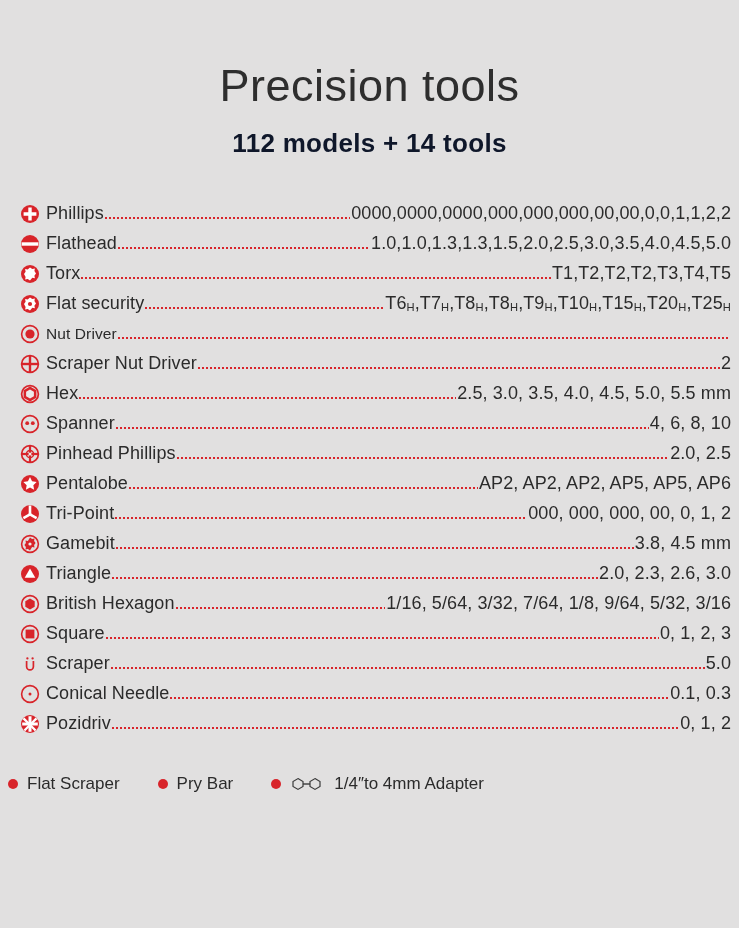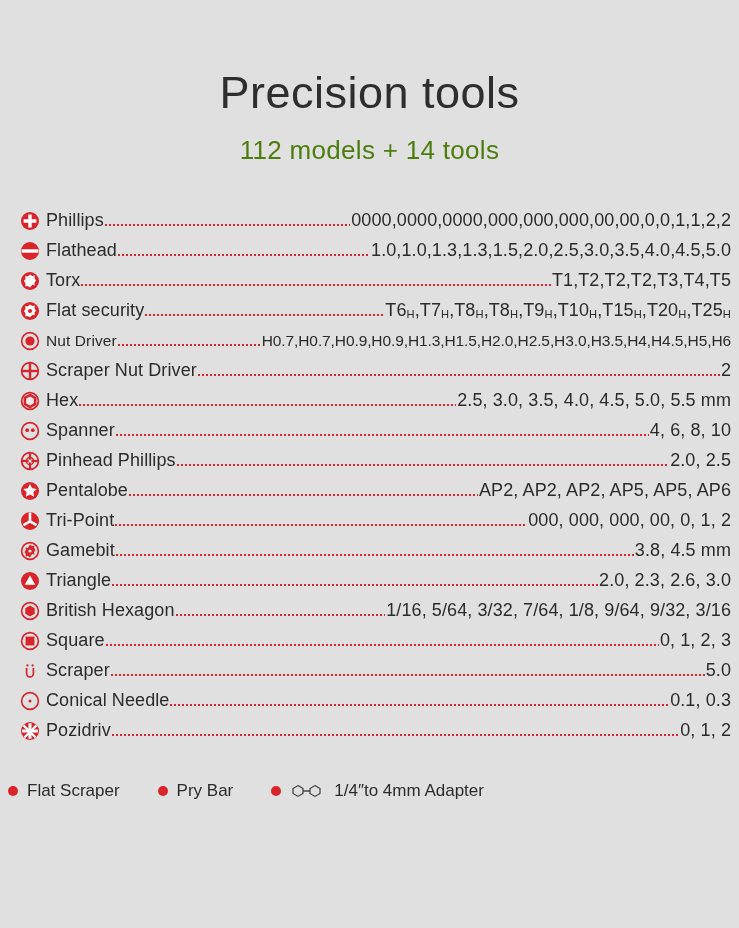--- a/index.html
+++ b/index.html
@@ -25,26 +25,26 @@
   .header {
     padding-top: 56px;
     text-align: center;
   }
   .title {
     font-size: 45px;
     font-weight: 300;
     letter-spacing: 0.5px;
     color: #2e2e2e;
     line-height: 1.15;
-    margin: 11px;
+    margin: 4px;
   }
   .subtitle {
     font-size: 26px;
-    font-weight: 400;
-    color: #4d7c0f;
+    font-weight: 700;
+    color: #0f172a;
     margin-top: 16px;
     letter-spacing: 0.3px;
   }
 
   
   .list {
     margin-top: 40px;
     padding: 0 8px 0 20px;
   }
   .row {
@@ -180,21 +180,20 @@
       <span class="value">T6<sub>H</sub>,T7<sub>H</sub>,T8<sub>H</sub>,T8<sub>H</sub>,T9<sub>H</sub>,T10<sub>H</sub>,T15<sub>H</sub>,T20<sub>H</sub>,T25<sub>H</sub></span>
     </div>
 
     <div class="row small">
       <svg class="ico" viewBox="0 0 20 20">
         <circle cx="10" cy="10" r="8.4" fill="none" stroke="#d8242a" stroke-width="1.6"></circle>
         <circle cx="10" cy="10" r="4.6" fill="#d8242a"></circle>
       </svg>
       <span class="label">Nut Driver</span>
       <span class="leader"></span>
-      <span class="value">H0.7,H0.7,H0.9,H0.9,H1.3,H1.5,H2.0,H2.5,H3.0,H3.5,H4,H4.5,H5,H6</span>
     </div>
 
     <div class="row">
       <svg class="ico" viewBox="0 0 20 20">
         <circle cx="10" cy="10" r="8.4" fill="none" stroke="#d8242a" stroke-width="1.7"></circle>
         <rect x="8.8" y="1.8" width="2.4" height="16.4" fill="#d8242a"></rect>
         <rect x="1.8" y="8.8" width="16.4" height="2.4" fill="#d8242a"></rect>
       </svg>
       <span class="label">Scraper Nut Driver</span>
       <span class="leader"></span>
@@ -278,21 +277,21 @@
       <span class="value">2.0, 2.3, 2.6, 3.0</span>
     </div>
 
     <div class="row">
       <svg class="ico" viewBox="0 0 20 20">
         <circle cx="10" cy="10" r="8.4" fill="none" stroke="#d8242a" stroke-width="1.6"></circle>
         <path d="M10 4.6l4.7 2.7v5.4L10 15.4l-4.7-2.7V7.3z" fill="#d8242a"></path>
       </svg>
       <span class="label">British Hexagon</span>
       <span class="leader"></span>
-      <span class="value">1/16, 5/64, 3/32, 7/64, 1/8, 9/64, 9/32, 3/16</span>
+      <span class="value">1/16, 5/64, 3/32, 7/64, 1/8, 9/64, 5/32, 3/16</span>
     </div>
 
     <div class="row">
       <svg class="ico" viewBox="0 0 20 20">
         <circle cx="10" cy="10" r="8.4" fill="none" stroke="#d8242a" stroke-width="1.6"></circle>
         <rect x="5.6" y="5.6" width="8.8" height="8.8" fill="#d8242a"></rect>
       </svg>
       <span class="label">Square</span>
       <span class="leader"></span>
       <span class="value">0, 1, 2, 3</span>

